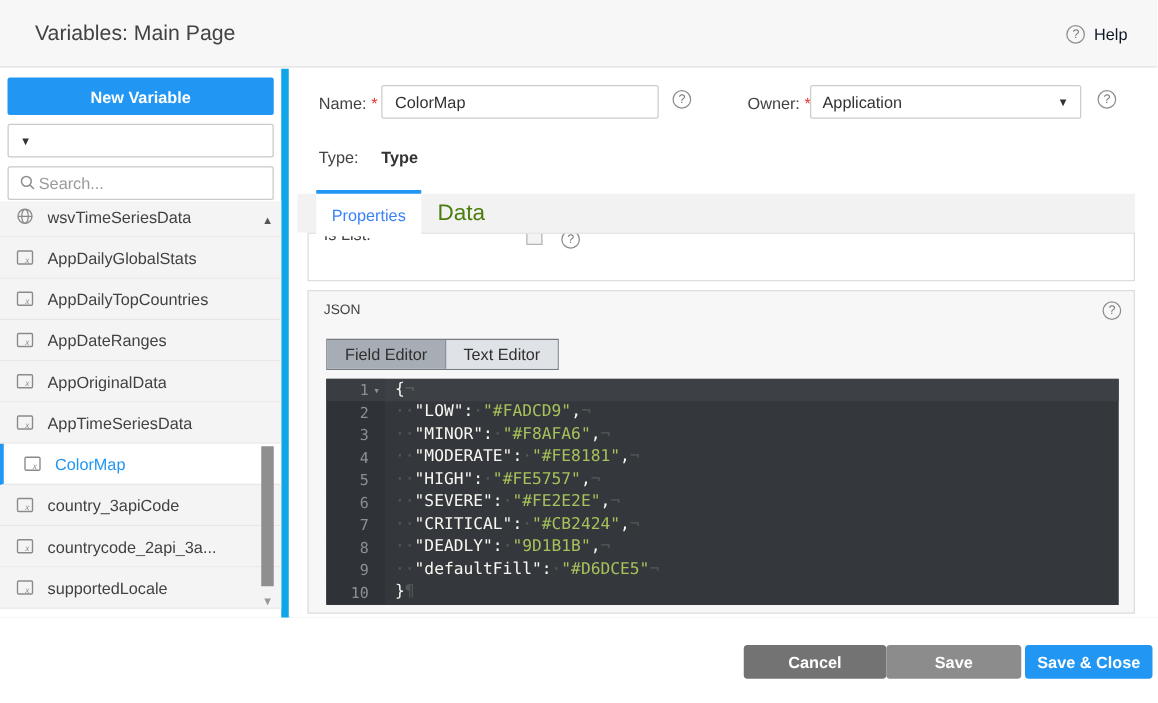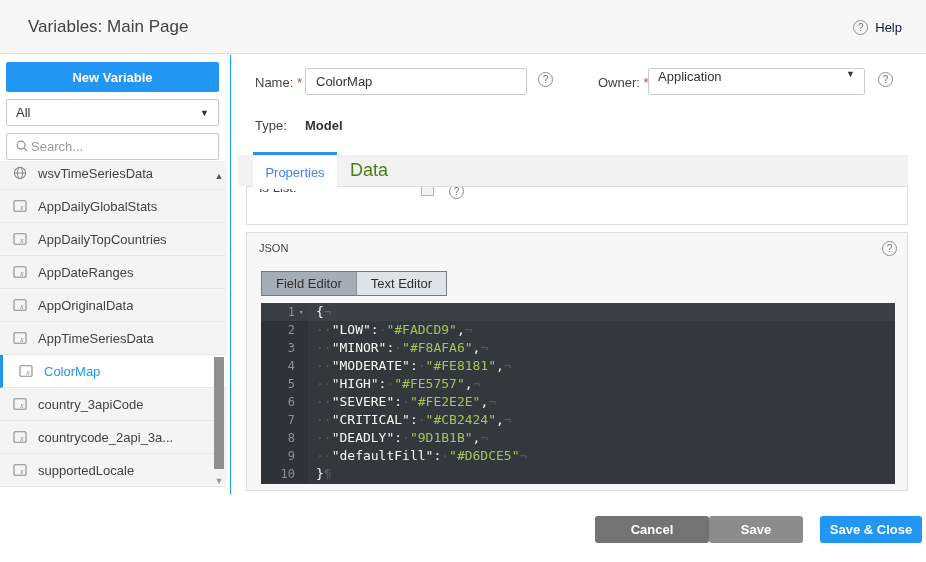--- a/index.html
+++ b/index.html
@@ -32,21 +32,21 @@
 
   
   .content {
     position:absolute; left:0; top:55px; width:926px; height:439px;
     border-bottom:1px solid #d9d9d9; background:#fff;
   }
 
   
   .sidebar {
     position:absolute; left:0; top:0; width:231px; height:439px;
-    border-right:1px solid #0ea5e9; background:#fff;
+    border-right:6px solid #0ea5e9; background:#fff;
   }
   .new-var-btn {
     position:absolute; left:6px; top:7px; width:213px; height:30px;
     background:var(--accent,#2196F3); color:#fff; font-size:13px;
     border:none; border-radius:2px; cursor:pointer;
     font-family:"Liberation Sans",sans-serif; font-weight:bold;
   }
   .filter-select {
     position:absolute; left:6px; top:44px; width:213px; height:27px;
     border:1px solid #c9c9c9; border-radius:2px; background:#fff;
@@ -99,21 +99,21 @@
   .field-label { font-size:13px; color:#424242; position:absolute; }
   .req { color:#e53935; }
   .name-input {
     position:absolute; left:73px; top:13px; width:222px; height:27px;
     border:1px solid #ccc; border-radius:2px; padding:0 10px;
     font-size:13px; color:#333; font-family:"Liberation Sans",sans-serif; outline:none;
   }
   .owner-select {
     position:absolute; left:416px; top:13px; width:217px; height:27px;
     border:1px solid #ccc; border-radius:2px; background:#fff;
-    display:flex; align-items:flex-start; padding:0 9px; cursor:pointer;
+    display:flex; align-items:center; padding:0 9px; cursor:pointer;
   }
   .owner-select .sel-label { font-size:13px; color:#333; flex:1; }
   .help-abs { position:absolute; cursor:pointer; }
   .type-value { font-size:13px; color:#333; font-weight:bold; position:absolute; }
 
   .tab-strip {
     position:absolute; left:6px; top:100px; width:670px; height:31px;
     background:#f2f2f2;
   }
   .tab-properties {
@@ -177,21 +177,21 @@
   .tok-inv { color:rgba(255,255,255,0.16); }
 
   
   .footer { position:absolute; left:0; top:495px; width:926px; height:67px; background:#fff; }
   .footer-btn {
     position:absolute; top:21px; height:27px; border:none; border-radius:3px;
     color:#fff; font-size:13px; font-weight:bold; cursor:pointer;
     font-family:"Liberation Sans",sans-serif;
   }
   .btn-cancel { left:595px; width:114px; background:#737373; }
-  .btn-save { left:709px; width:94px; background:#8c8c8c; }
+  .btn-save { left:709px; width:108px; background:#8c8c8c; }
   .btn-save-close { left:820px; width:102px; background:var(--accent,#2196F3); }
 </style>
 </head>
 <body>
 
 <div class="page">
 
   <div class="header">
     <div class="header-title">Variables: Main Page</div>
     <div class="header-help">
@@ -199,21 +199,20 @@
       <span class="header-help-label">Help</span>
     </div>
   </div>
 
   <div class="content">
 
     <div class="sidebar">
       <button class="new-var-btn">New Variable</button>
 
       <div class="filter-select">
-        <span class="sel-label">All</span>
         <span class="caret-down">▼</span>
       </div>
 
       <div class="search-box">
         <span class="var-icon">
           <svg viewBox="0 0 16 16" width="15" height="15">
               <circle cx="6.5" cy="6.5" r="4.2" fill="none" stroke="#8f8f8f" stroke-width="1.3"></circle>
               <line x1="9.7" y1="9.7" x2="13" y2="13" stroke="#8f8f8f" stroke-width="1.3"></line>
             </svg>
         </span>
@@ -329,21 +328,21 @@
       <span class="help-circle help-abs" style="left:306px; top:17px;">?</span>
 
       <span class="field-label" style="left:366px; top:20px;"><span>Owner:</span> <span class="req">*</span></span>
       <div class="owner-select">
         <span class="sel-label">Application</span>
         <span class="caret-down">▼</span>
       </div>
       <span class="help-circle help-abs" style="left:646px; top:17px;">?</span>
 
       <span class="field-label" style="left:23px; top:63px;">Type:</span>
-      <span class="type-value" style="left:73px; top:63px;">Model</span>
+      <span class="type-value" style="left:73px; top:63px;">Type</span>
 
       <div class="tab-strip"></div>
       <div class="tab-properties">Properties</div>
       <div class="tab-data">Data</div>
 
       <div class="islist-panel">
         <span class="islist-label">Is List:</span>
         <span class="islist-checkbox"></span>
         <span class="help-circle help-abs islist-help">?</span>
       </div>

